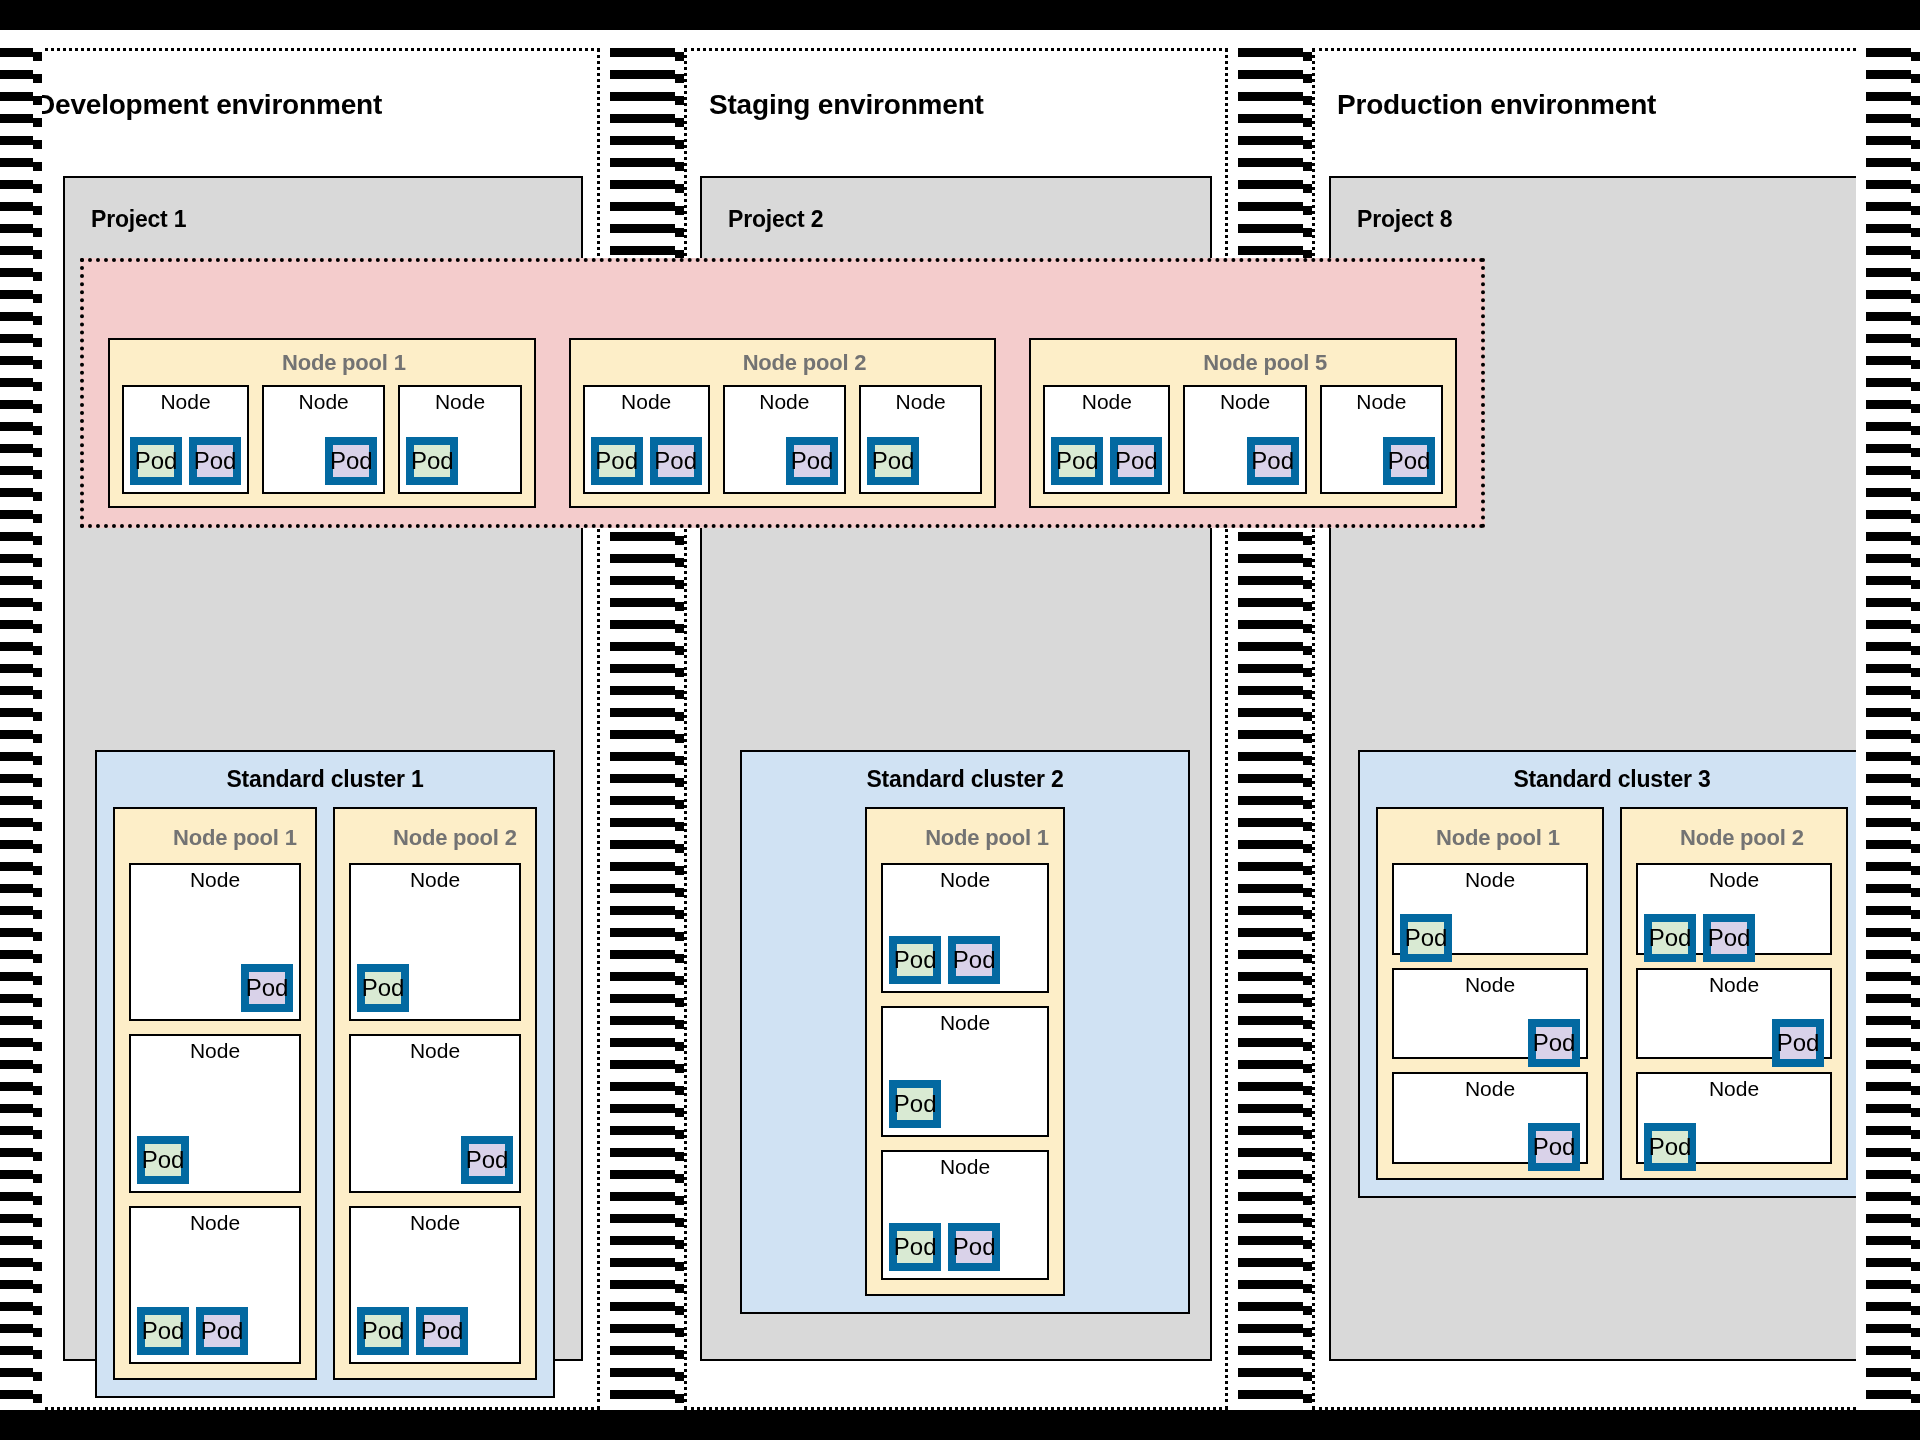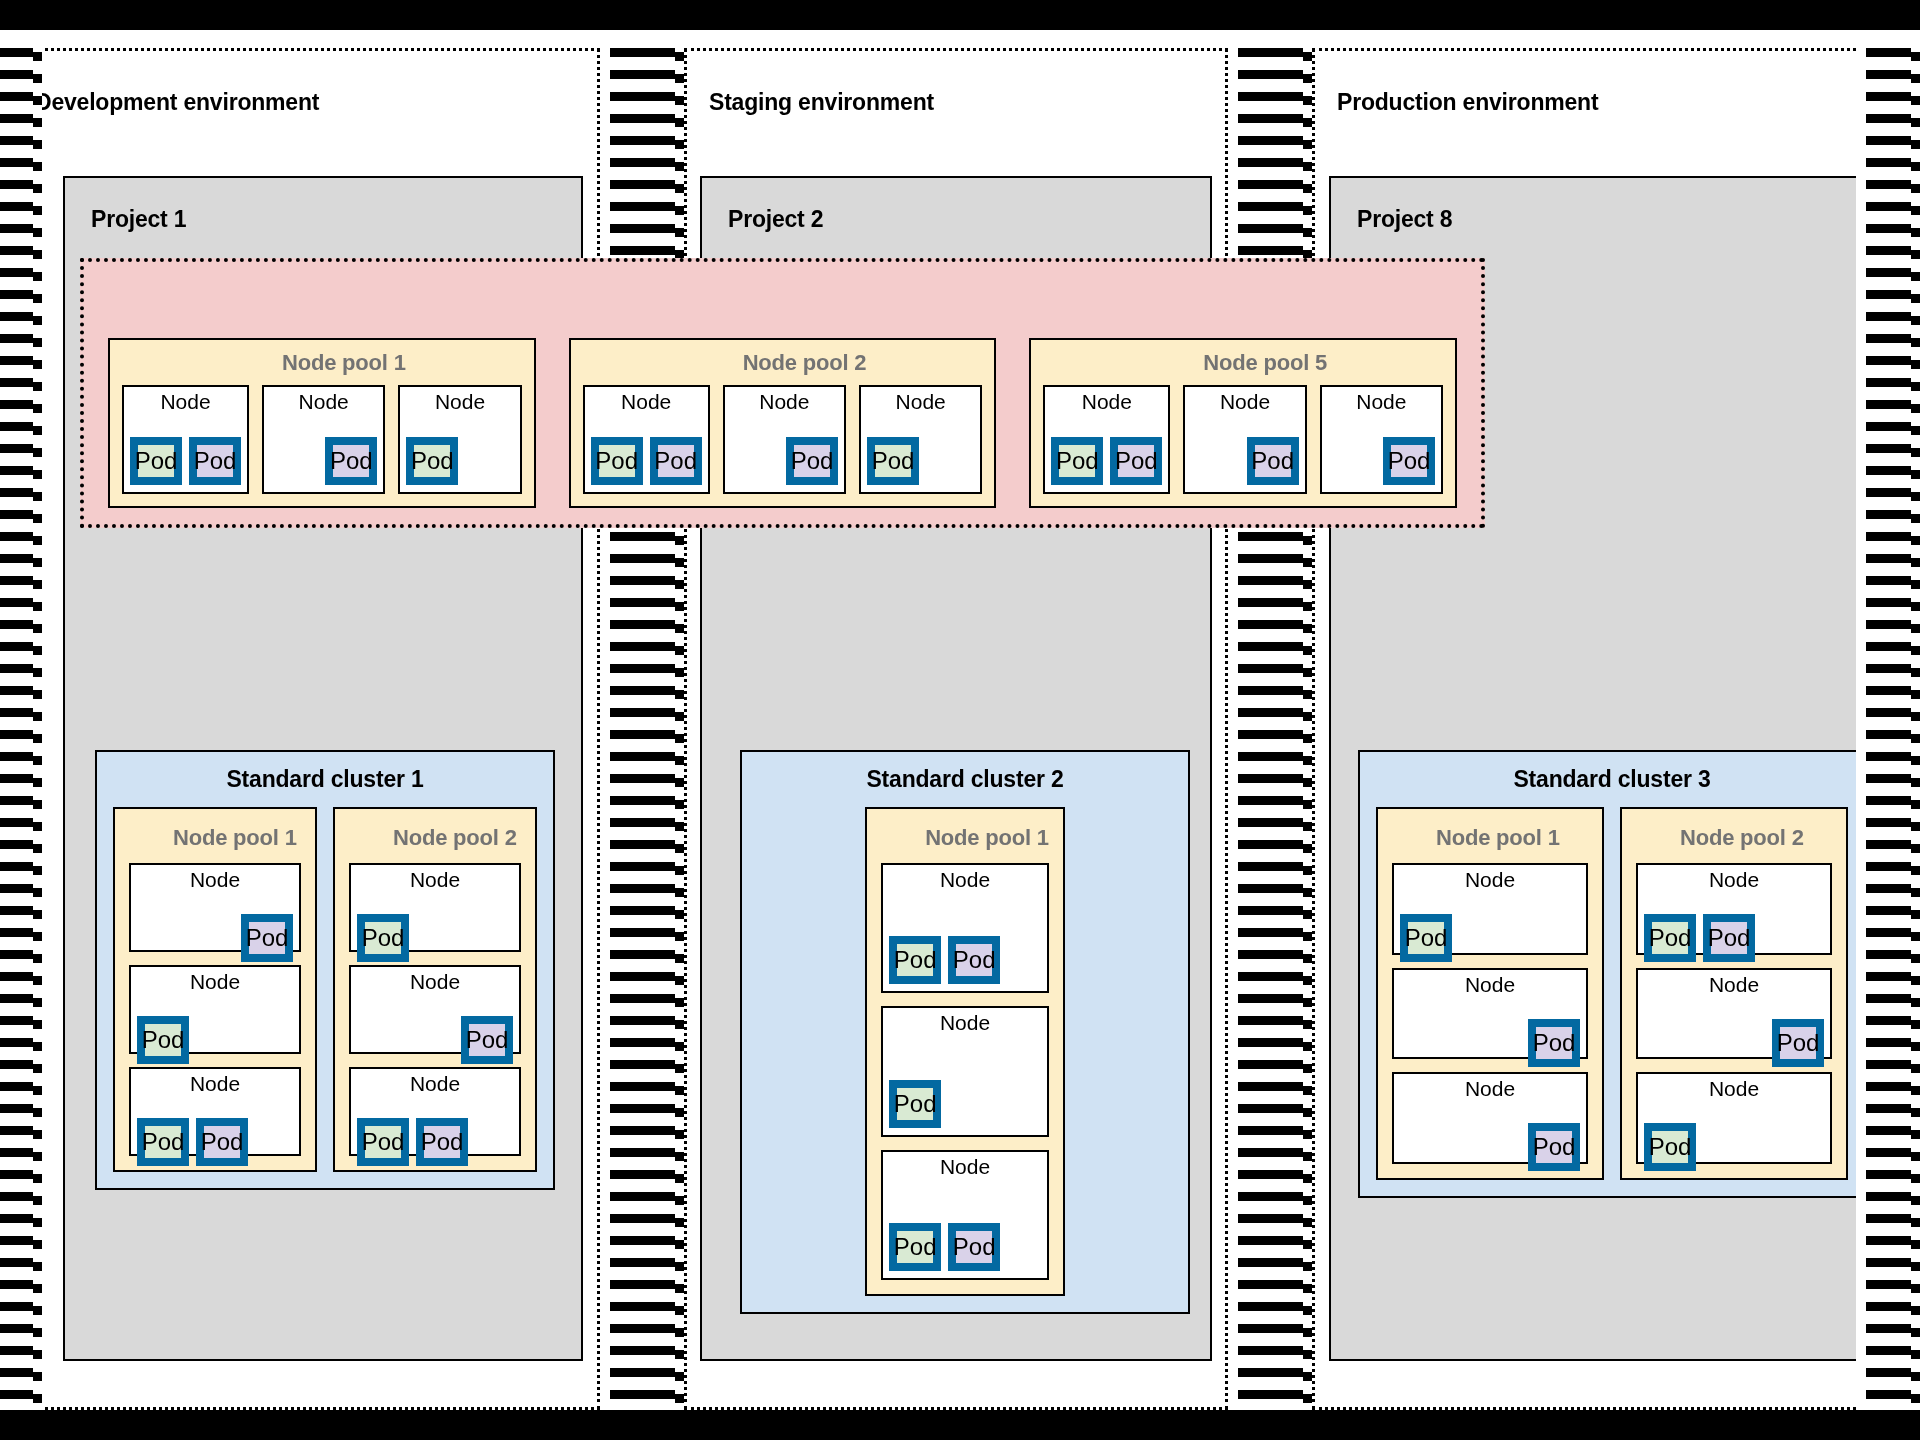--- a/index.html
+++ b/index.html
@@ -70,21 +70,21 @@
     top: 48px;
     height: 1362px;
     border: 3px dotted #000000;
     background: #ffffff;
     z-index: 2;
   }
   .env-title {
     position: absolute;
     left: 22px;
     top: 38px;
-    font-size: 23px;
+    font-size: 28px;
     font-weight: bold;
     color: #000000;
     letter-spacing: -0.2px;
     white-space: nowrap;
   }
 
   
   .project {
     position: absolute;
     background: #d9d9d9;
@@ -355,21 +355,21 @@
               <div class="node-title">Node</div>
               <div class="pods align-right">
                 <div class="pod purple">Pod</div>
               </div>
             </div>
           </div>
         </div>
       </div>
   </div>
 
-  <div class="std-cluster" id="std-0" style="left:95px; top:750px; width:460px; height:440px;">
+  <div class="std-cluster" id="std-0" style="left:95px; top:750px; width:460px; height:648px;">
       <div class="cluster-title">Standard cluster 1</div>
       <div class="std-pools">
         <div class="nodepool vertical">
           <div class="nodepool-title">Node pool 1</div>
           <div class="node-col">
             <div class="node">
               <div class="node-title">Node</div>
               <div class="pods align-right">
                 <div class="pod purple">Pod</div>
               </div>

